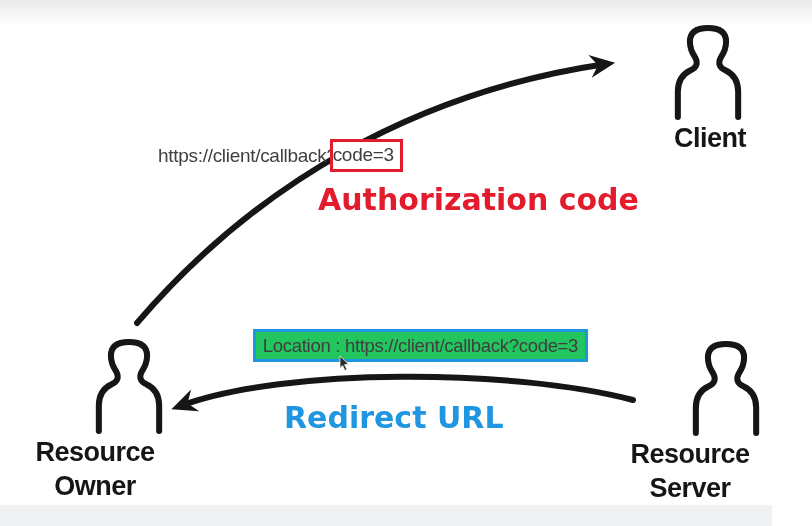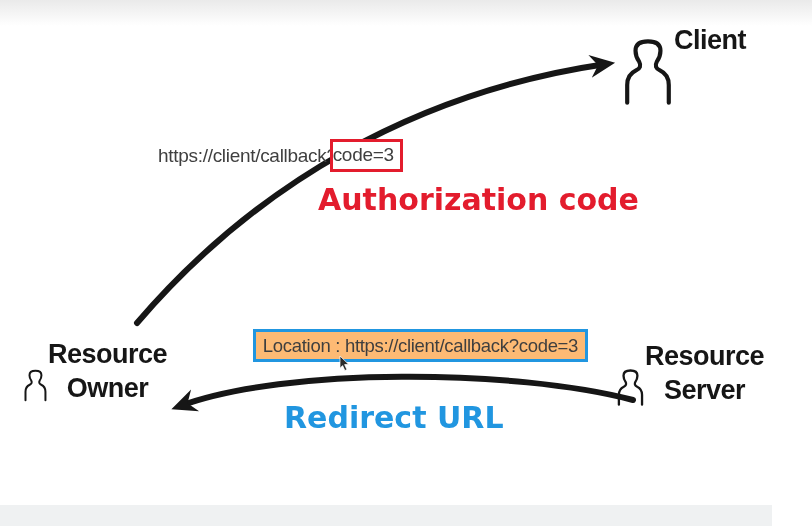--- a/index.html
+++ b/index.html
@@ -6,38 +6,38 @@
   .stage{
     position:relative;width:812px;height:526px;overflow:hidden;
     background:var(--page_bg,#fff);
     font-family:"Liberation Sans",sans-serif;
   }
   .top-fade{position:absolute;top:0;left:0;right:0;height:26px;
     background:linear-gradient(#eaeaea,rgba(255,255,255,0));}
   .bottom-band{position:absolute;top:505px;left:0;width:772px;height:21px;
     background:var(--band,#eff1f2);}
   .arrows{position:absolute;top:0;left:0;z-index:1;}
-  .actor{position:absolute;display:flex;flex-direction:row;align-items:flex-start;z-index:2;}
+  .actor{position:absolute;display:flex;flex-direction:column;align-items:flex-end;z-index:2;}
   .actor-client{left:622px;top:22px;width:124px;}
   .actor-owner{left:23px;top:336px;width:144px;}
   .actor-server{left:616px;top:338px;width:148px;}
   .person{stroke:var(--ink,#161616);fill:none;stroke-width:8;
     stroke-linecap:round;stroke-linejoin:round;}
   .actor-label{font-weight:bold;font-size:27px;line-height:34px;
     color:var(--ink,#161616);text-align:center;letter-spacing:-0.5px;margin-top:1px;}
   .url-line{position:absolute;left:158px;top:139px;z-index:2;display:flex;
     align-items:center;font-size:19px;color:var(--muted_text,#3f3f3f);letter-spacing:-0.3px;}
   .code-box{display:inline-block;margin-left:-7px;border:3px solid var(--red,#e31c2d);
     background:#fff;padding:2px 6px 3px 0;}
   .caption{position:absolute;z-index:2;font-family:"DejaVu Sans",sans-serif;
     font-weight:bold;white-space:nowrap;}
   .caption-red{left:318px;top:182px;font-size:30px;color:var(--red,#e31c2d);text-align:center;}
   .caption-blue{left:284px;top:400px;font-size:30px;color:var(--blue,#2196e0);}
   .location-box{position:absolute;left:253px;top:329px;width:335px;height:33px;
-    box-sizing:border-box;border:3px solid var(--blue,#2196e0);background:#fdba74;
+    box-sizing:border-box;border:3px solid var(--blue,#2196e0);background:#22c55e;
     display:flex;align-items:center;justify-content:center;z-index:2;
     font-size:18.5px;color:var(--muted_text,#3f3f3f);letter-spacing:-0.3px;white-space:nowrap;}
   .cursor{position:absolute;left:339px;top:356px;z-index:3;}
 </style>
 </head>
 <body>
 
 <div class="stage">
 
   <div class="top-fade"></div>

